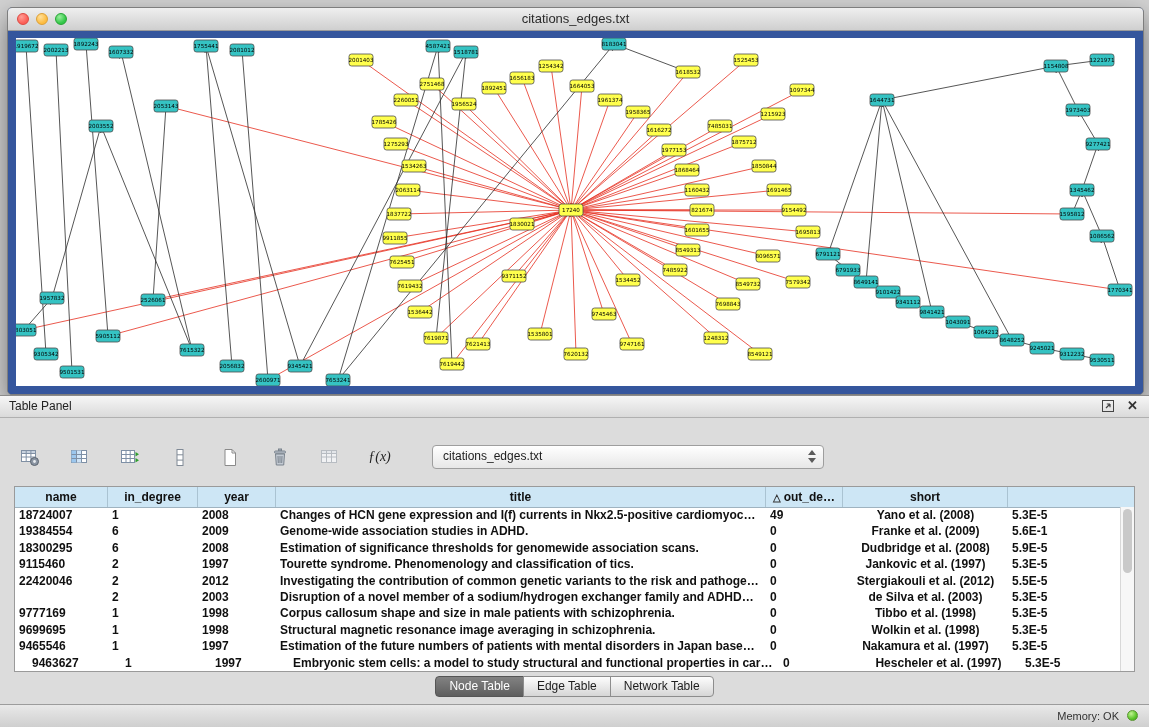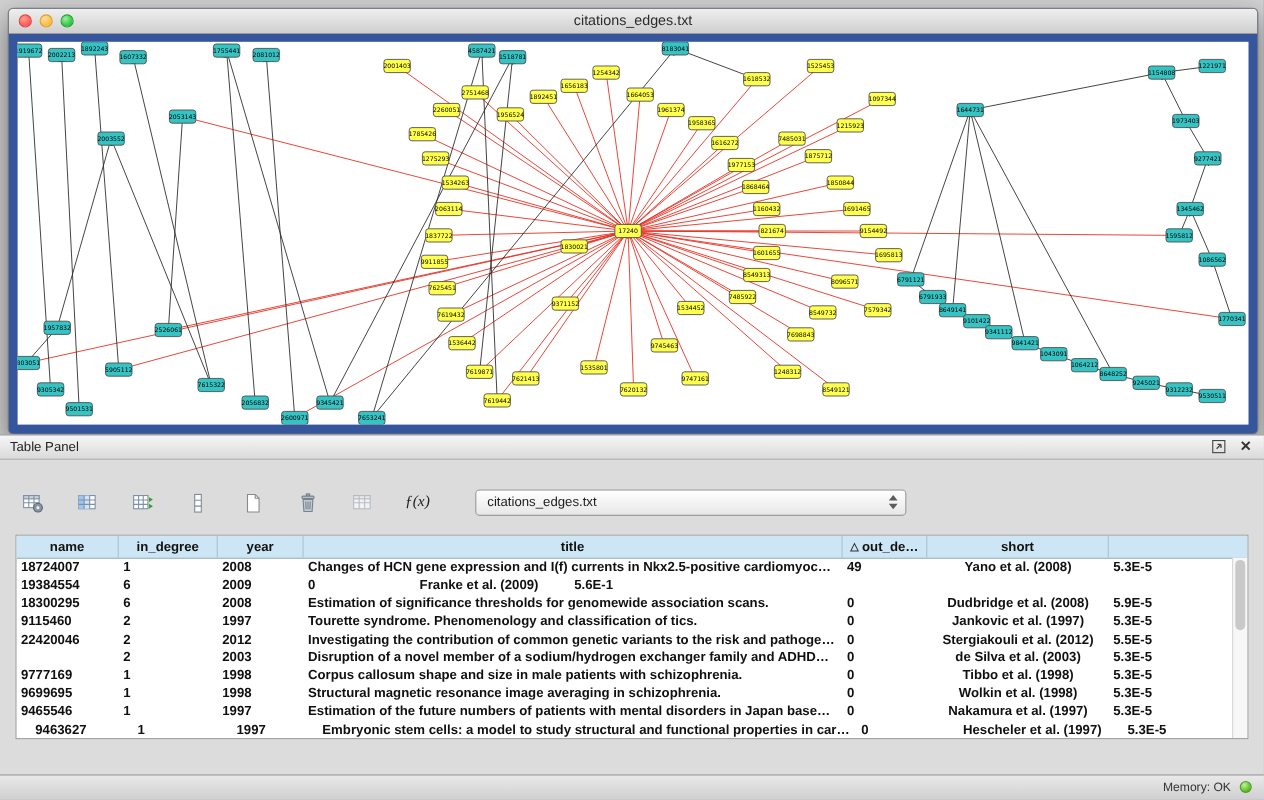--- a/index.html
+++ b/index.html
@@ -709,20 +709,21 @@
             <div class="td c2" style="width: 78px;">2008</div>
             <div class="td c3" style="width: 490px;">Changes of HCN gene expression and I(f) currents in Nkx2.5-positive cardiomyoc…</div>
             <div class="td c4" style="width: 77px;">49</div>
             <div class="td c5" style="width: 165px;">Yano et al. (2008)</div>
             <div class="td c6" style="width: 82px;">5.3E-5</div>
           </div>
           <div class="tr">
             <div class="td c0" style="width: 93px;">19384554</div>
             <div class="td c1" style="width: 90px;">6</div>
             <div class="td c2" style="width: 78px;">2009</div>
+            <div class="td c3" style="width: 490px;">Genome-wide association studies in ADHD.</div>
             <div class="td c4" style="width: 77px;">0</div>
             <div class="td c5" style="width: 165px;">Franke et al. (2009)</div>
             <div class="td c6" style="width: 82px;">5.6E-1</div>
           </div>
           <div class="tr">
             <div class="td c0" style="width: 93px;">18300295</div>
             <div class="td c1" style="width: 90px;">6</div>
             <div class="td c2" style="width: 78px;">2008</div>
             <div class="td c3" style="width: 490px;">Estimation of significance thresholds for genomewide association scans.</div>
             <div class="td c4" style="width: 77px;">0</div>
@@ -791,19 +792,24 @@
             <div class="td c4" style="width: 77px;">0</div>
             <div class="td c5" style="width: 165px;">Hescheler et al. (1997)</div>
             <div class="td c6" style="width: 82px;">5.3E-5</div>
           </div>
         </div>
       <div class="vscroll">
           <div class="vthumb"></div>
         </div>
     </div>
 
+    <div class="tabs" id="tabs">
+        <div class="seg selected">Node Table</div>
+        <div class="seg">Edge Table</div>
+        <div class="seg">Network Table</div>
+      </div>
 
     <div class="statusbar">
       <span class="mem">Memory: OK</span>
       <span class="led"></span>
     </div>
   </div>
 </div>
 
 </body></html>

